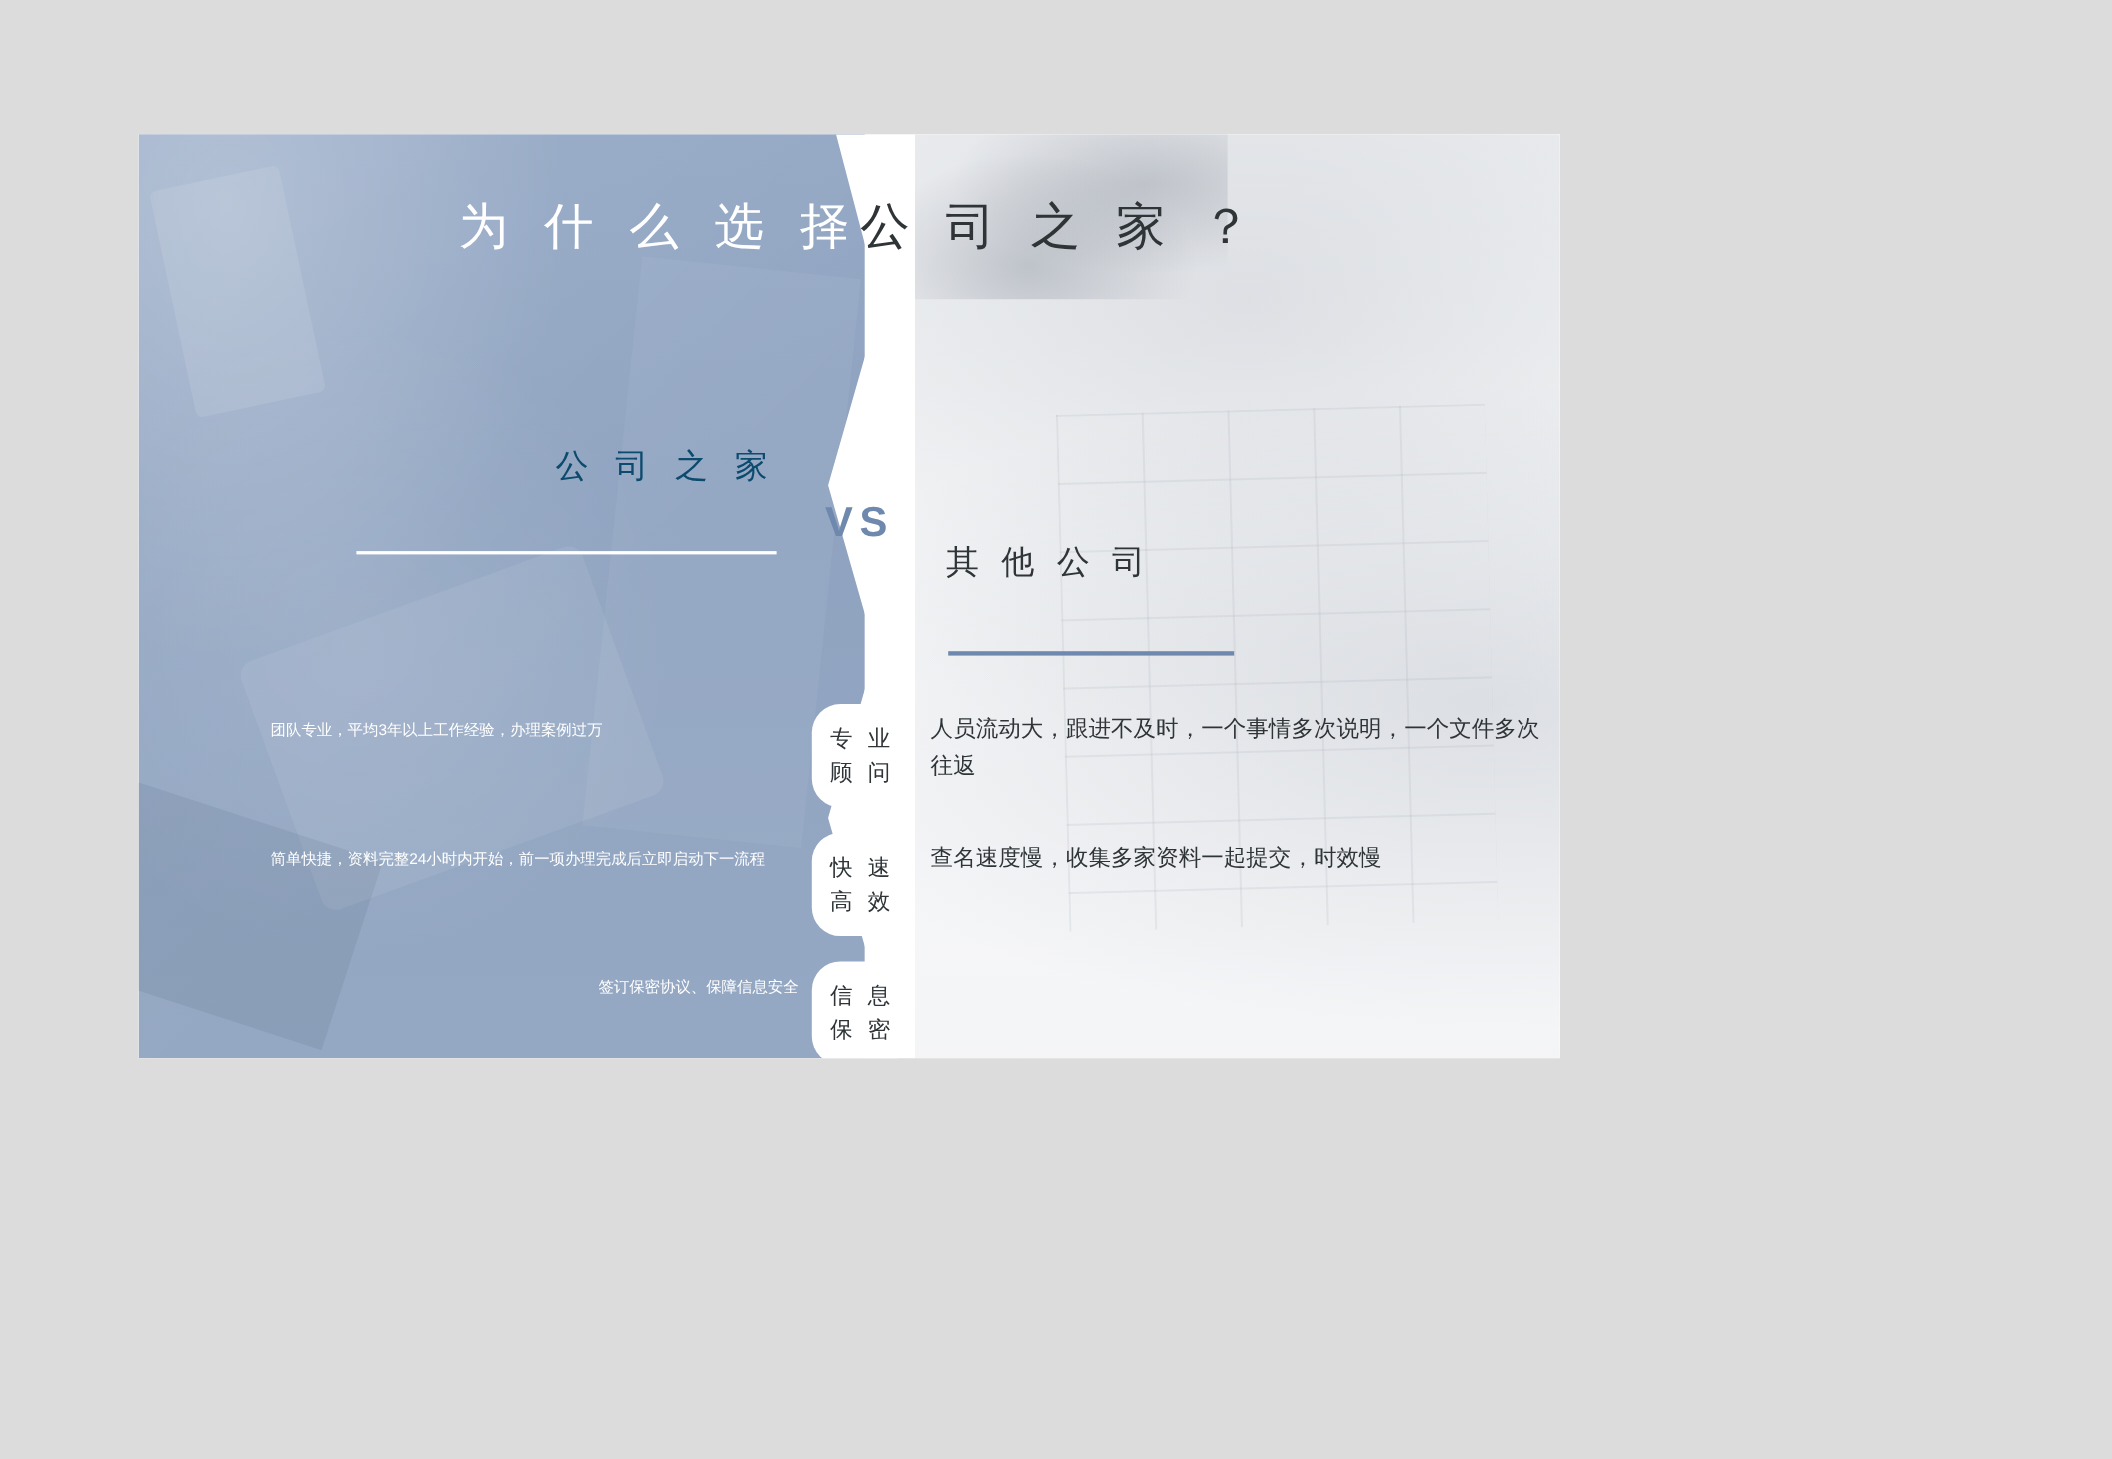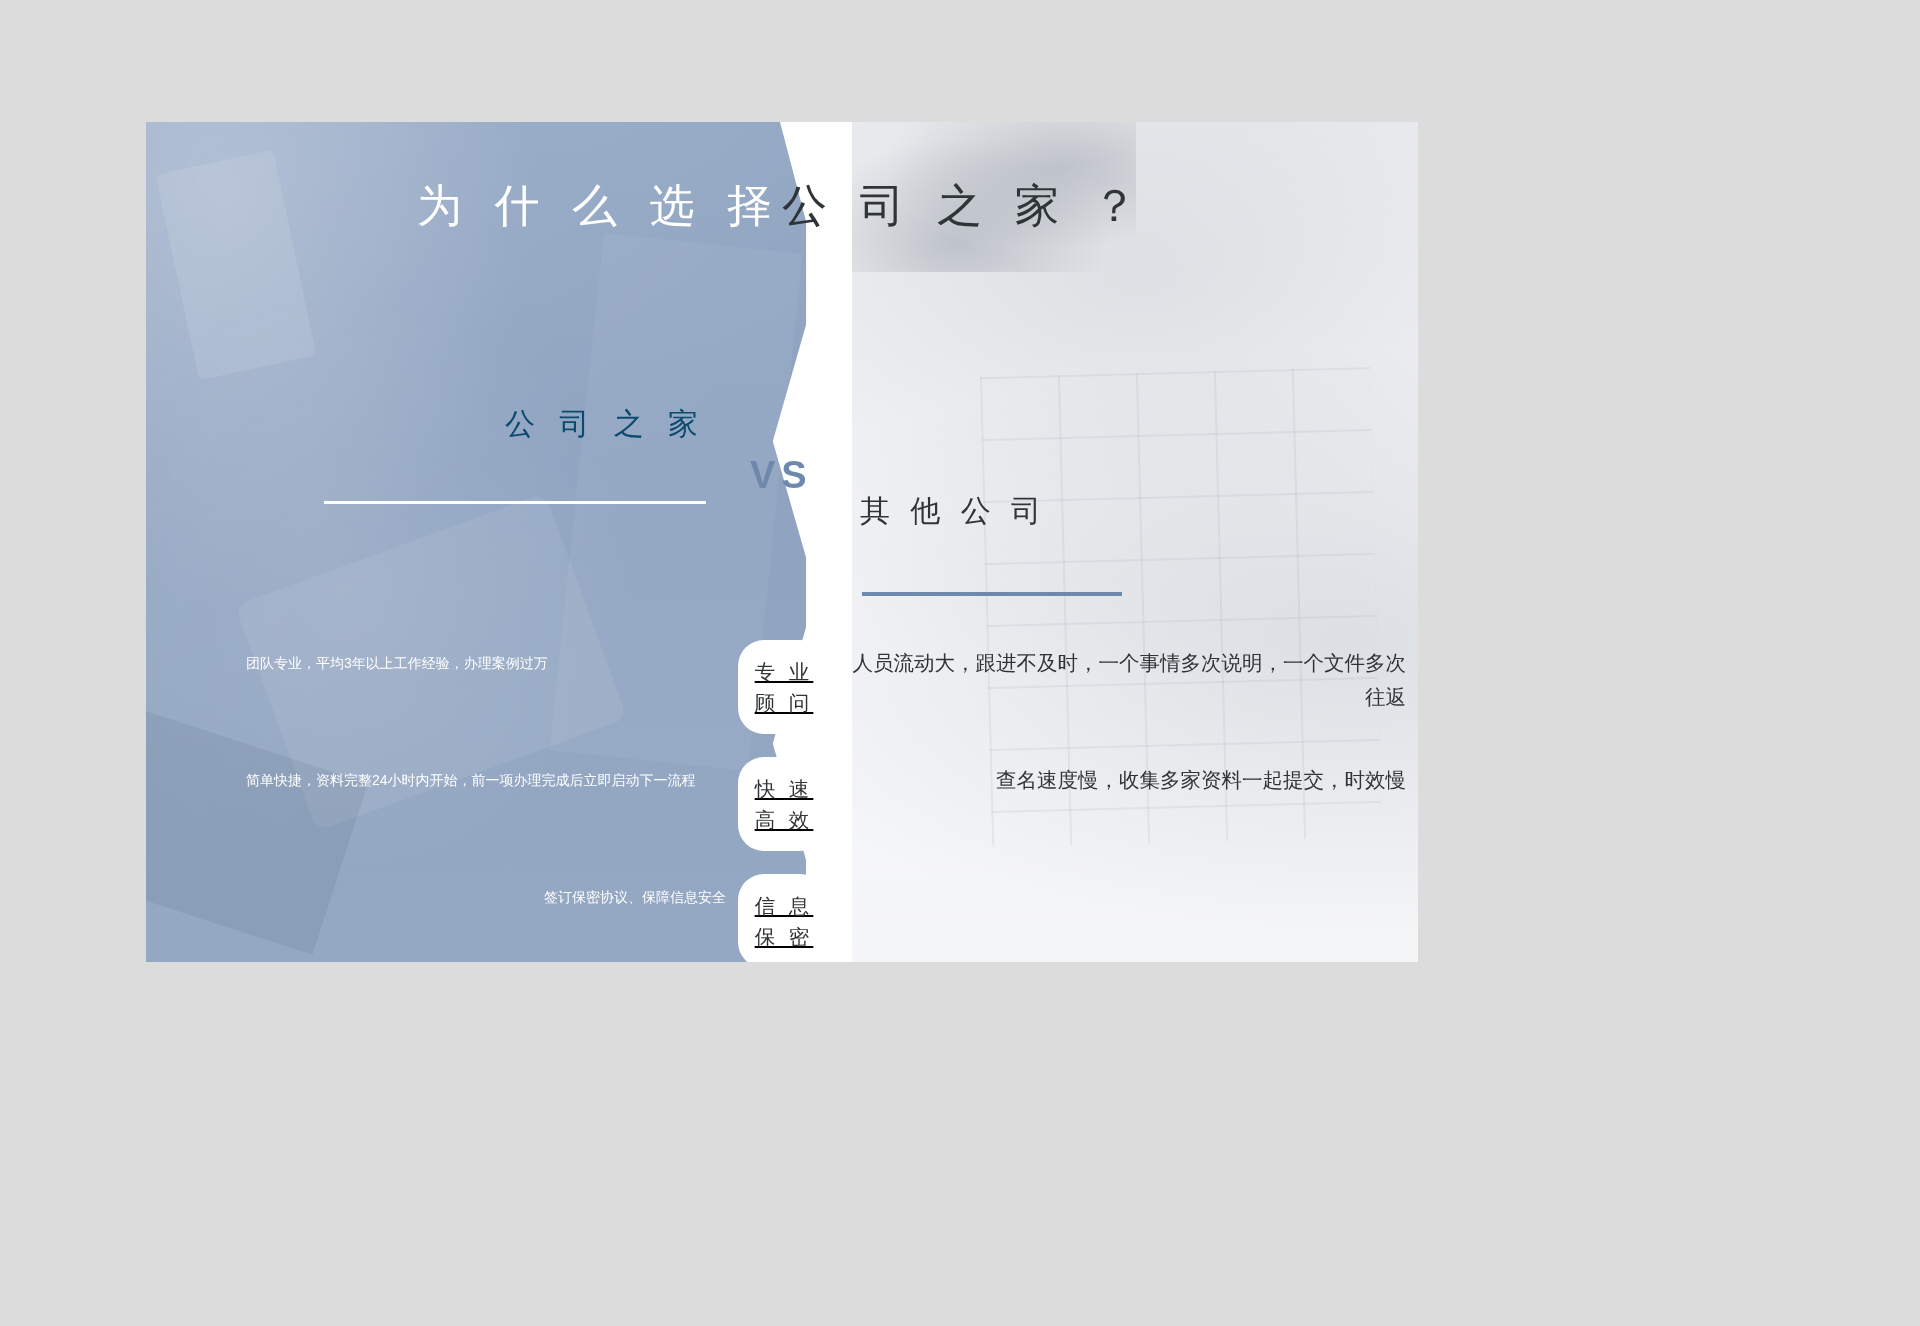--- a/index.html
+++ b/index.html
@@ -10,26 +10,27 @@
     width: 1920px;
     height: 1326px;
     background: #dcdcdc;
     font-family: "Liberation Sans", sans-serif;
     overflow: hidden;
   }
 
   
   #card {
     position: absolute;
-    left: 146px;
+    left: 126px;
     top: 122px;
     width: 1272px;
     height: 840px;
     overflow: hidden;
     background: #ffffff;
+    padding-left: 20px;
   }
 
   
   .right-photo {
     position: absolute;
     inset: 0;
     background:
       radial-gradient(ellipse at 78% 18%, rgba(170,175,185,0.30) 0%, rgba(255,255,255,0) 42%),
       radial-gradient(ellipse at 95% 62%, rgba(150,158,172,0.28) 0%, rgba(255,255,255,0) 40%),
       linear-gradient(180deg, rgba(235,237,240,0.75) 0%, rgba(248,249,250,0.9) 45%, rgba(242,243,245,0.85) 100%),
@@ -184,40 +185,38 @@
     top: 0px;
     width: 88px;
     min-height: 86px;
     background: #ffffff;
     border-radius: 26px;
     display: flex;
     flex-direction: column;
     align-items: center;
     justify-content: center;
     padding: 4px 0;
-    text-decoration: underline;
   }
   .row .pill span {
     font-size: 20.5px;
     line-height: 31px;
     letter-spacing: 4px;
     color: #2f3437;
     text-indent: 4px;
     white-space: nowrap;
   }
 
   .row .right-text {
     position: absolute;
     left: 700px;
     top: 6px;
     width: 560px;
     font-size: 20.5px;
     line-height: 34px;
     color: #2f3437;
-    text-align: right;
   }
 
   
   .above { position: relative; z-index: 5; }
 </style>
 </head>
 <body>
 
 <div id="card">
 

